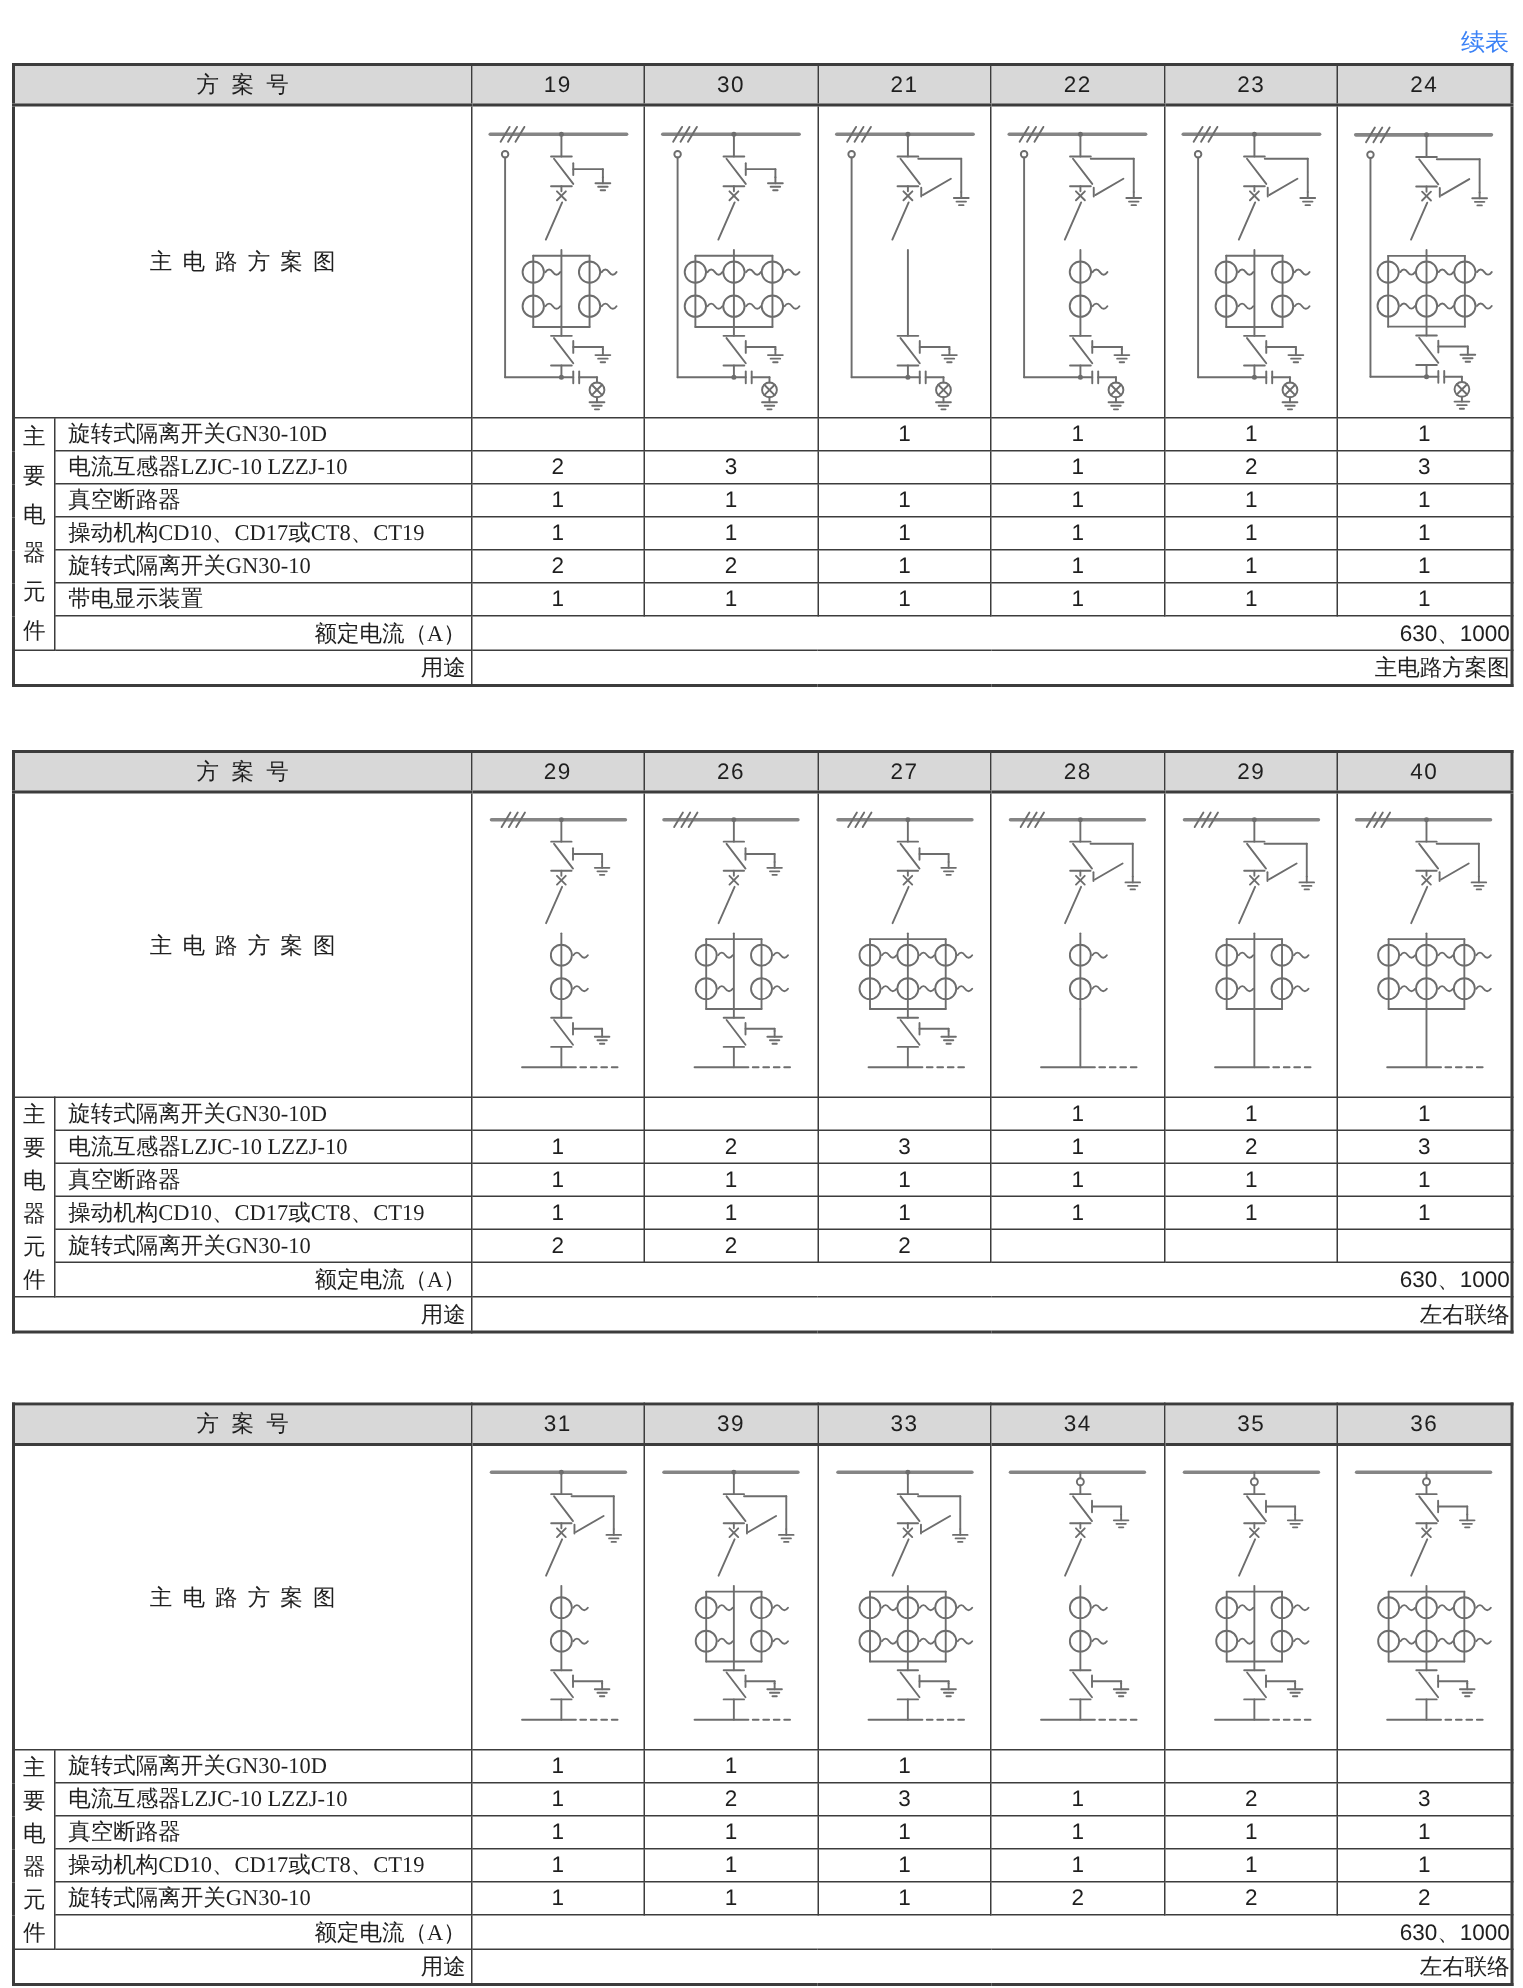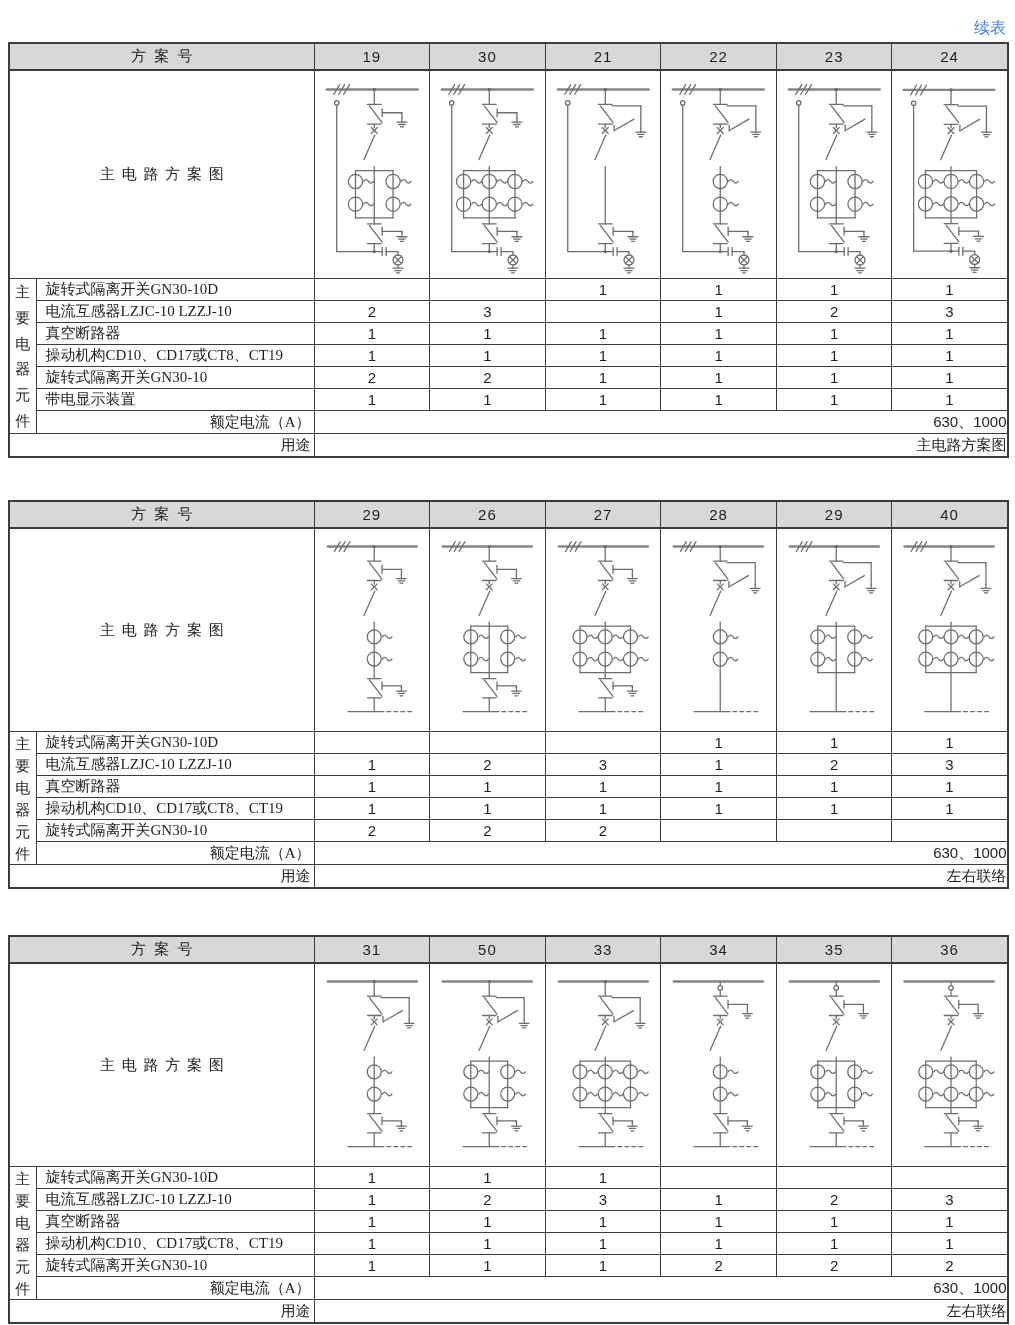--- a/index.html
+++ b/index.html
@@ -895,21 +895,21 @@
           <col class="c-s">
           <col class="c-s">
           <col class="c-s">
           <col class="c-s">
           <col class="c-s">
         </colgroup>
         <tbody>
           <tr class="hdr">
             <td colspan="2" class="hlabel">方案号</td>
             <td>31</td>
-            <td>50</td>
+            <td>39</td>
             <td>33</td>
             <td>34</td>
             <td>35</td>
             <td>36</td>
           </tr>
           <tr class="diag">
             <td colspan="2" class="dlabel">主电路方案图</td>
             <td class="dcell">
               <svg viewBox="0 0 116 204" class="diagram" preserveAspectRatio="xMidYMid meet">
                 <line x1="12" y1="16" x2="104" y2="16" class="bus"></line>

